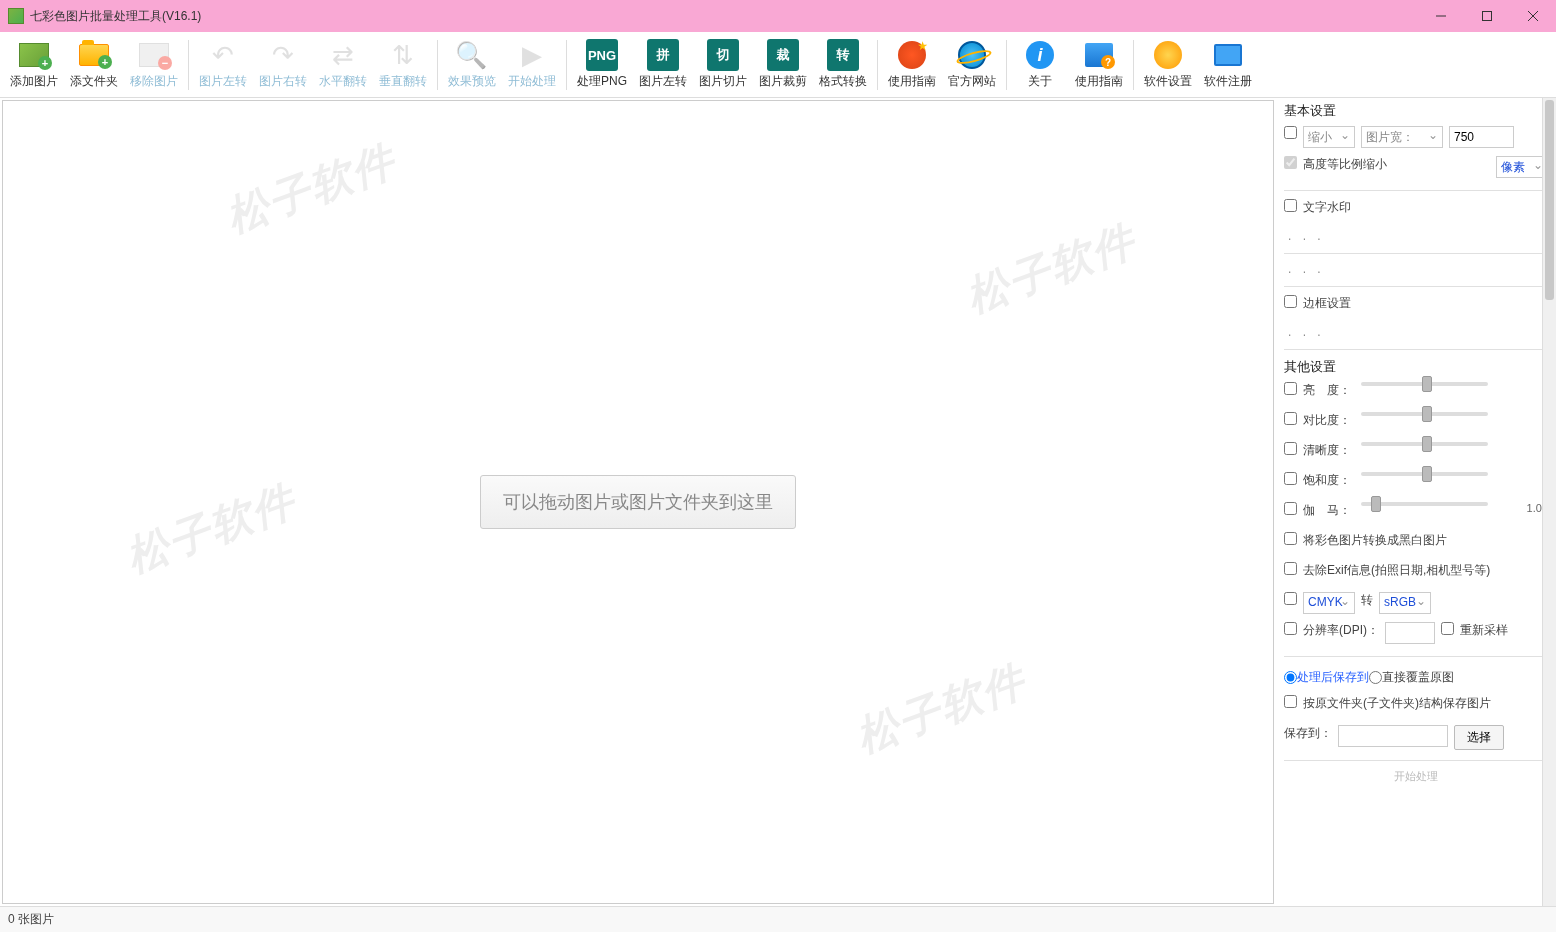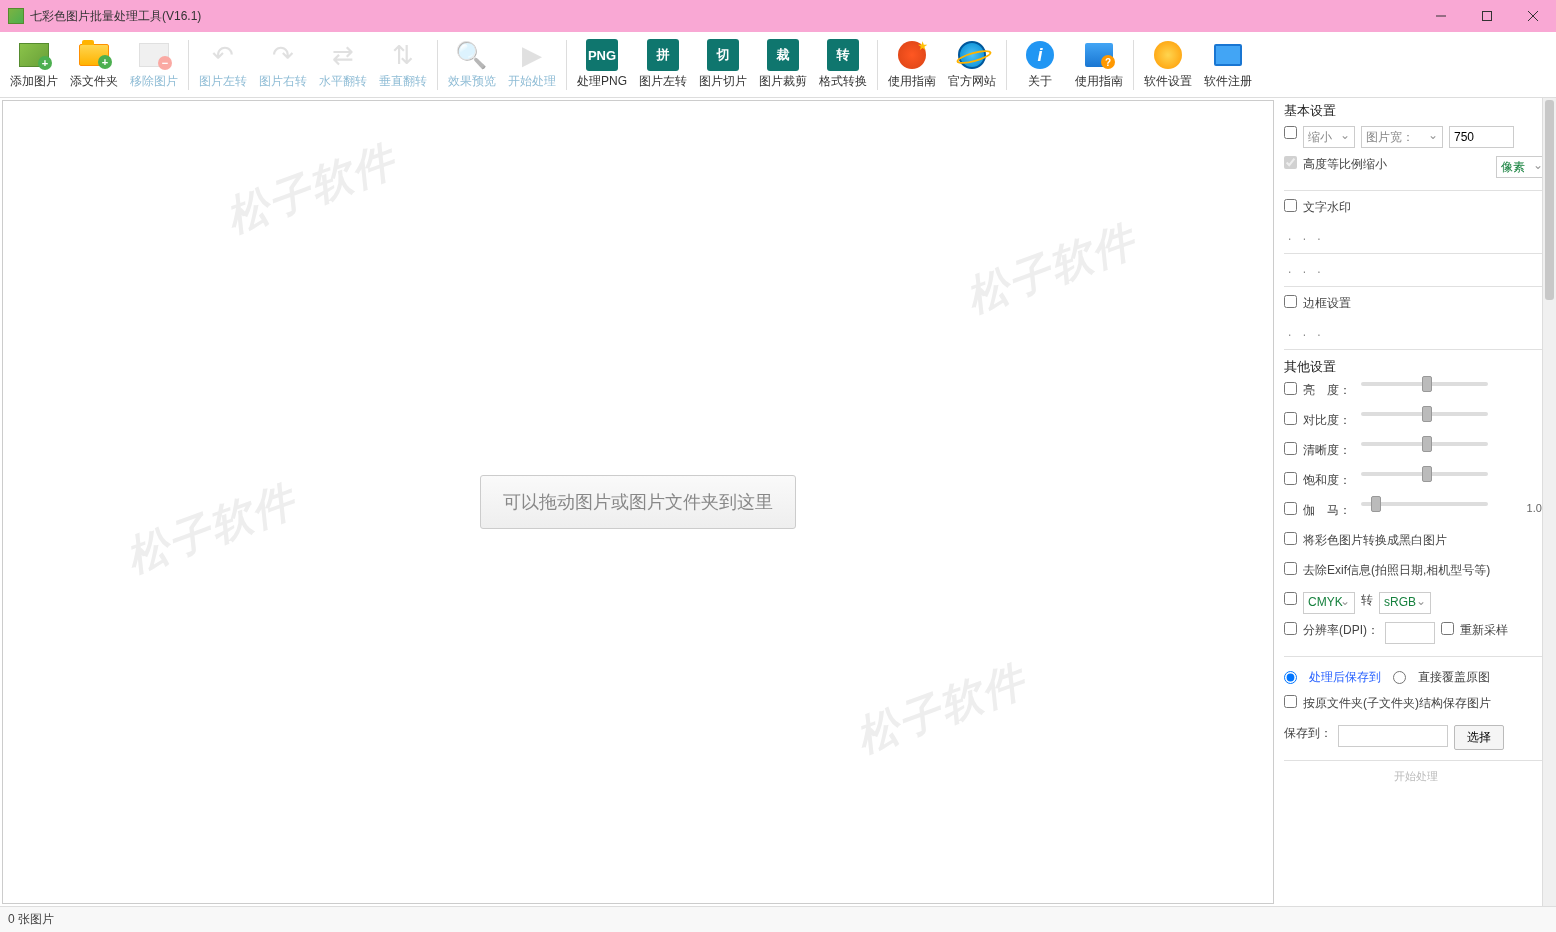--- a/index.html
+++ b/index.html
@@ -35,23 +35,23 @@
     .chk { width: 13px; height: 13px; }
     .sel { border: 1px solid #ccc; padding: 2px 18px 2px 4px; background: #fff; font-size: 12px; height: 22px; position: relative; color: #888; }
     .sel.small { width: 52px; }
     .sel::after { content: "⌄"; position: absolute; right: 4px; top: 1px; color: #999; }
     .inp { border: 1px solid #ccc; padding: 2px 4px; height: 22px; font-size: 12px; }
     .inp.w60 { width: 65px; }
     .slider-track { flex: 1; height: 4px; background: #ddd; position: relative; border-radius: 2px; margin: 0 4px; }
     .slider-thumb { position: absolute; width: 10px; height: 16px; background: #bbb; border: 1px solid #999; border-radius: 2px; top: -6px; }
     .val-label { width: 50px; text-align: right; color: #666; font-size: 11px; }
     .dots { color: #888; letter-spacing: 4px; padding-left: 4px; }
-    .disabled-text { color: #15803d; }
+    .disabled-text { color: #1d4ed8; }
     .divider { height: 1px; background: #e0e0e0; margin: 8px 0; }
-    .radio-row { display: flex; align-items: center; gap: 12px; }
+    .radio-row { display: flex; align-items: center; gap: 0; }
     .btn { border: 1px solid #bbb; background: #f5f5f5; padding: 3px 12px; cursor: pointer; font-size: 12px; border-radius: 2px; }
     
     .statusbar { height: 26px; border-top: 1px solid #ddd; display: flex; align-items: center; padding: 0 8px; font-size: 12px; color: #444; background: #f8f8f8; }
     
     .scroll-right { position: absolute; right: 0; top: 98px; bottom: 26px; width: 14px; background: #f0f0f0; border-left: 1px solid #ddd; }
     .scroll-thumb { position: absolute; top: 2px; left: 2px; right: 2px; height: 200px; background: #c8c8c8; border-radius: 3px; }
     
     .icon-img { width: 30px; height: 24px; background: linear-gradient(135deg, #8bc34a, #689f38); border: 1px solid #558b2f; position: relative; }
     .icon-img .plus { position: absolute; bottom: -4px; right: -4px; width: 14px; height: 14px; background: #4caf50; border-radius: 50%; color: #fff; font-size: 11px; display: flex; align-items: center; justify-content: center; font-weight: bold; }
     .icon-folder { width: 30px; height: 22px; background: linear-gradient(#ffd54f, #ffb300); border: 1px solid #ff8f00; border-radius: 2px; position: relative; }

